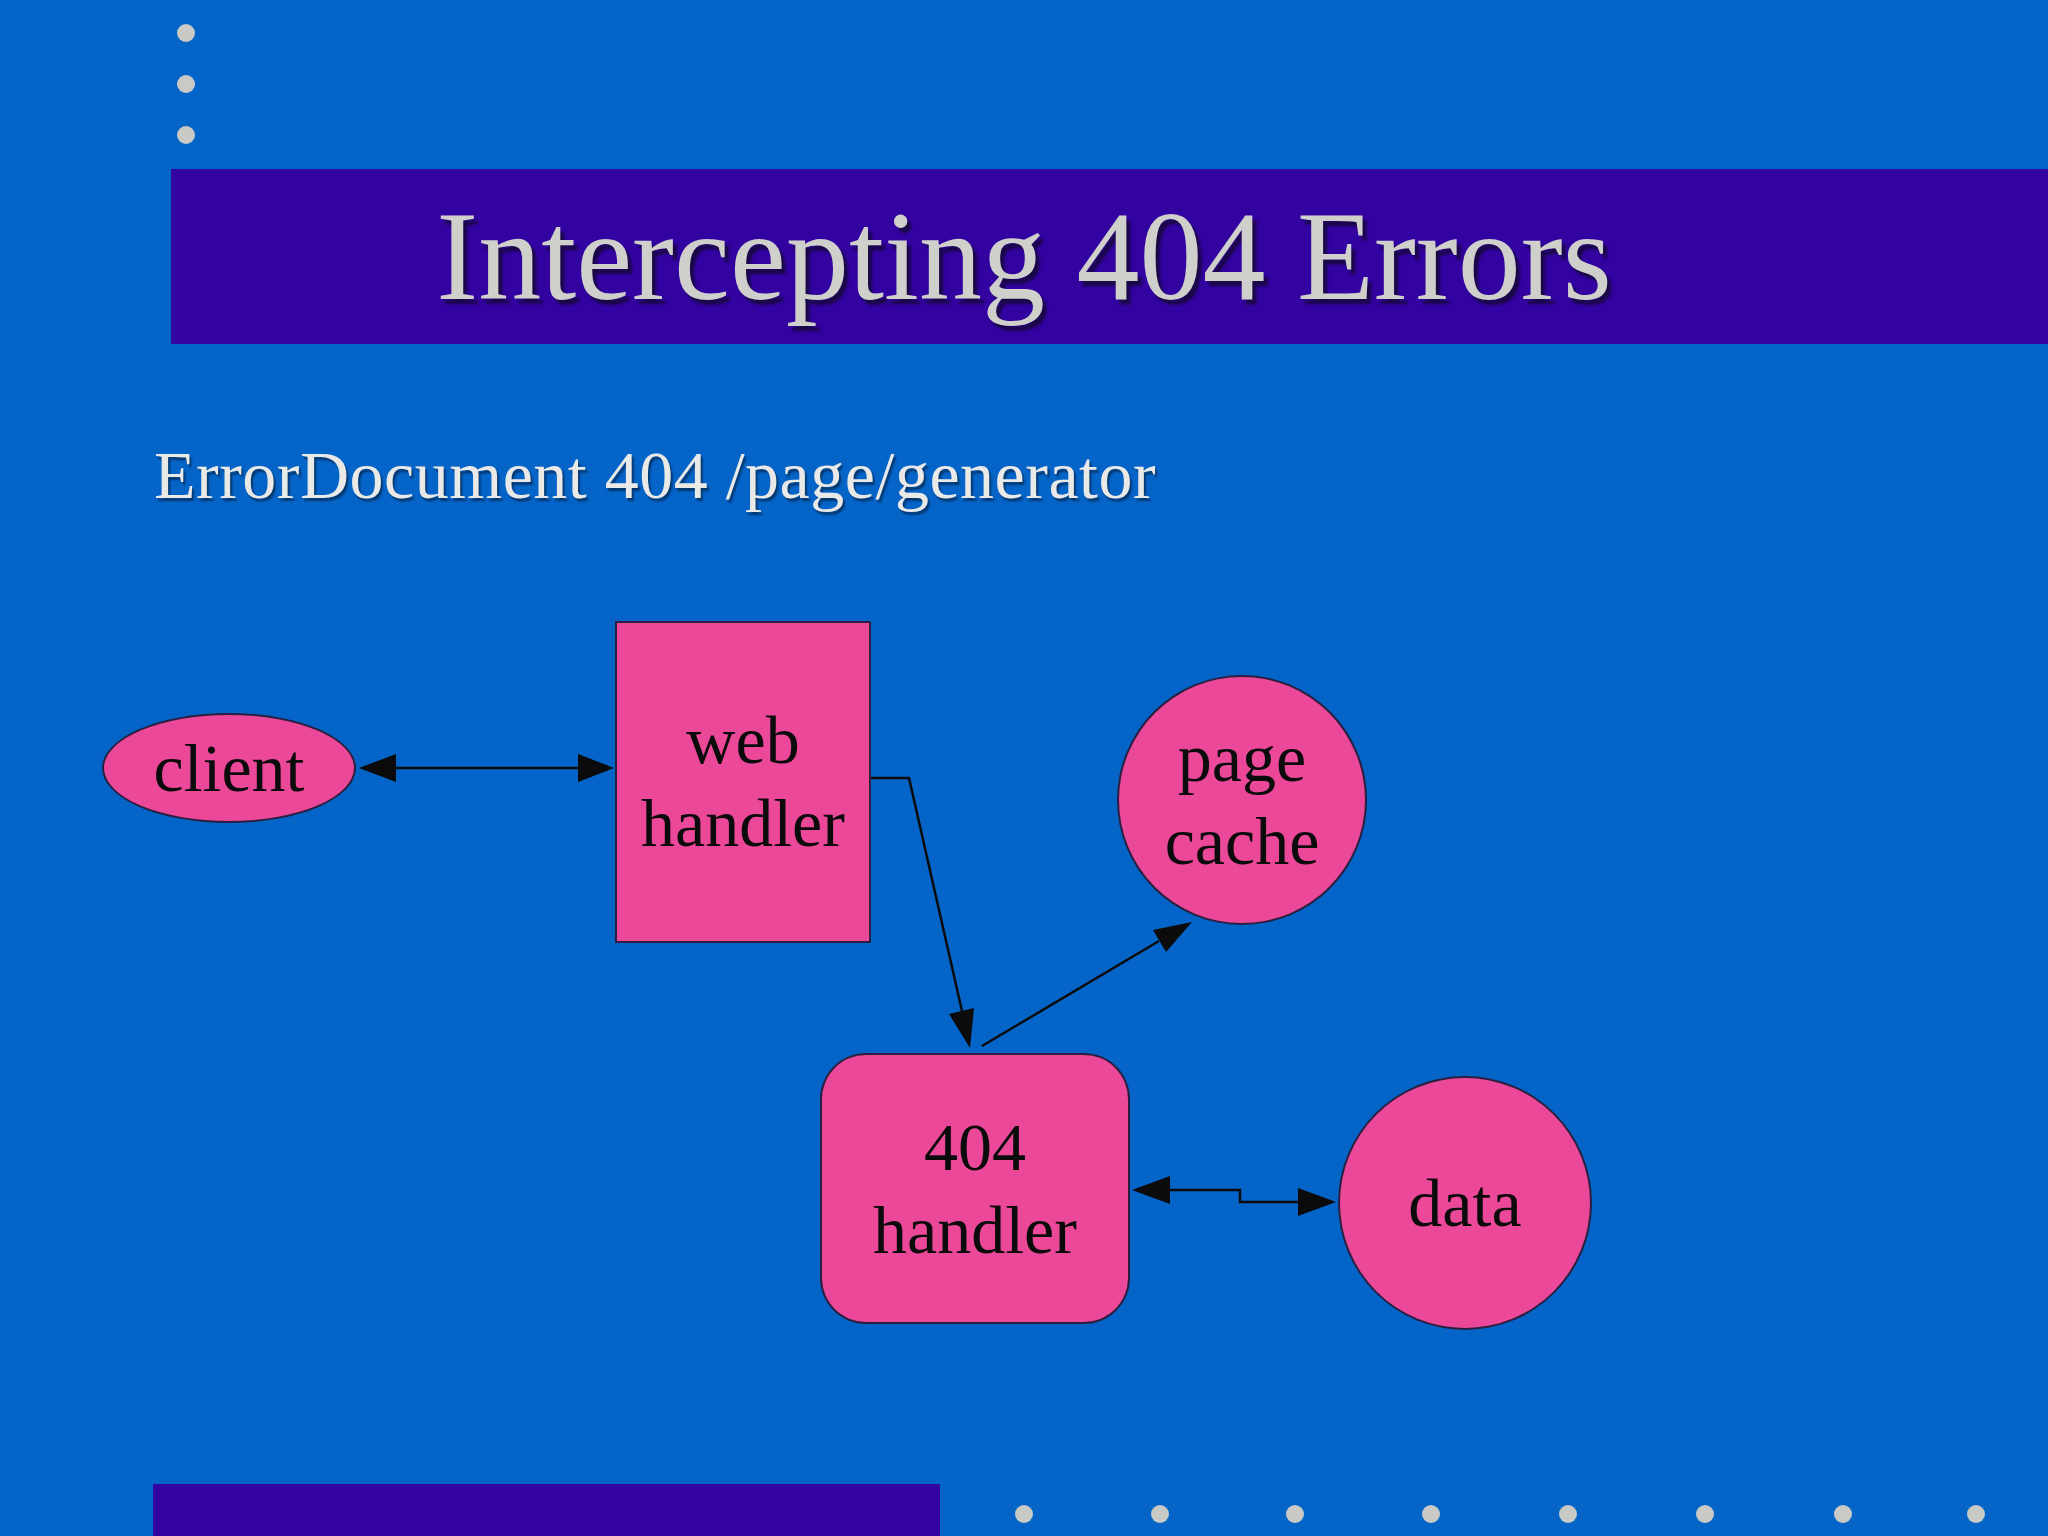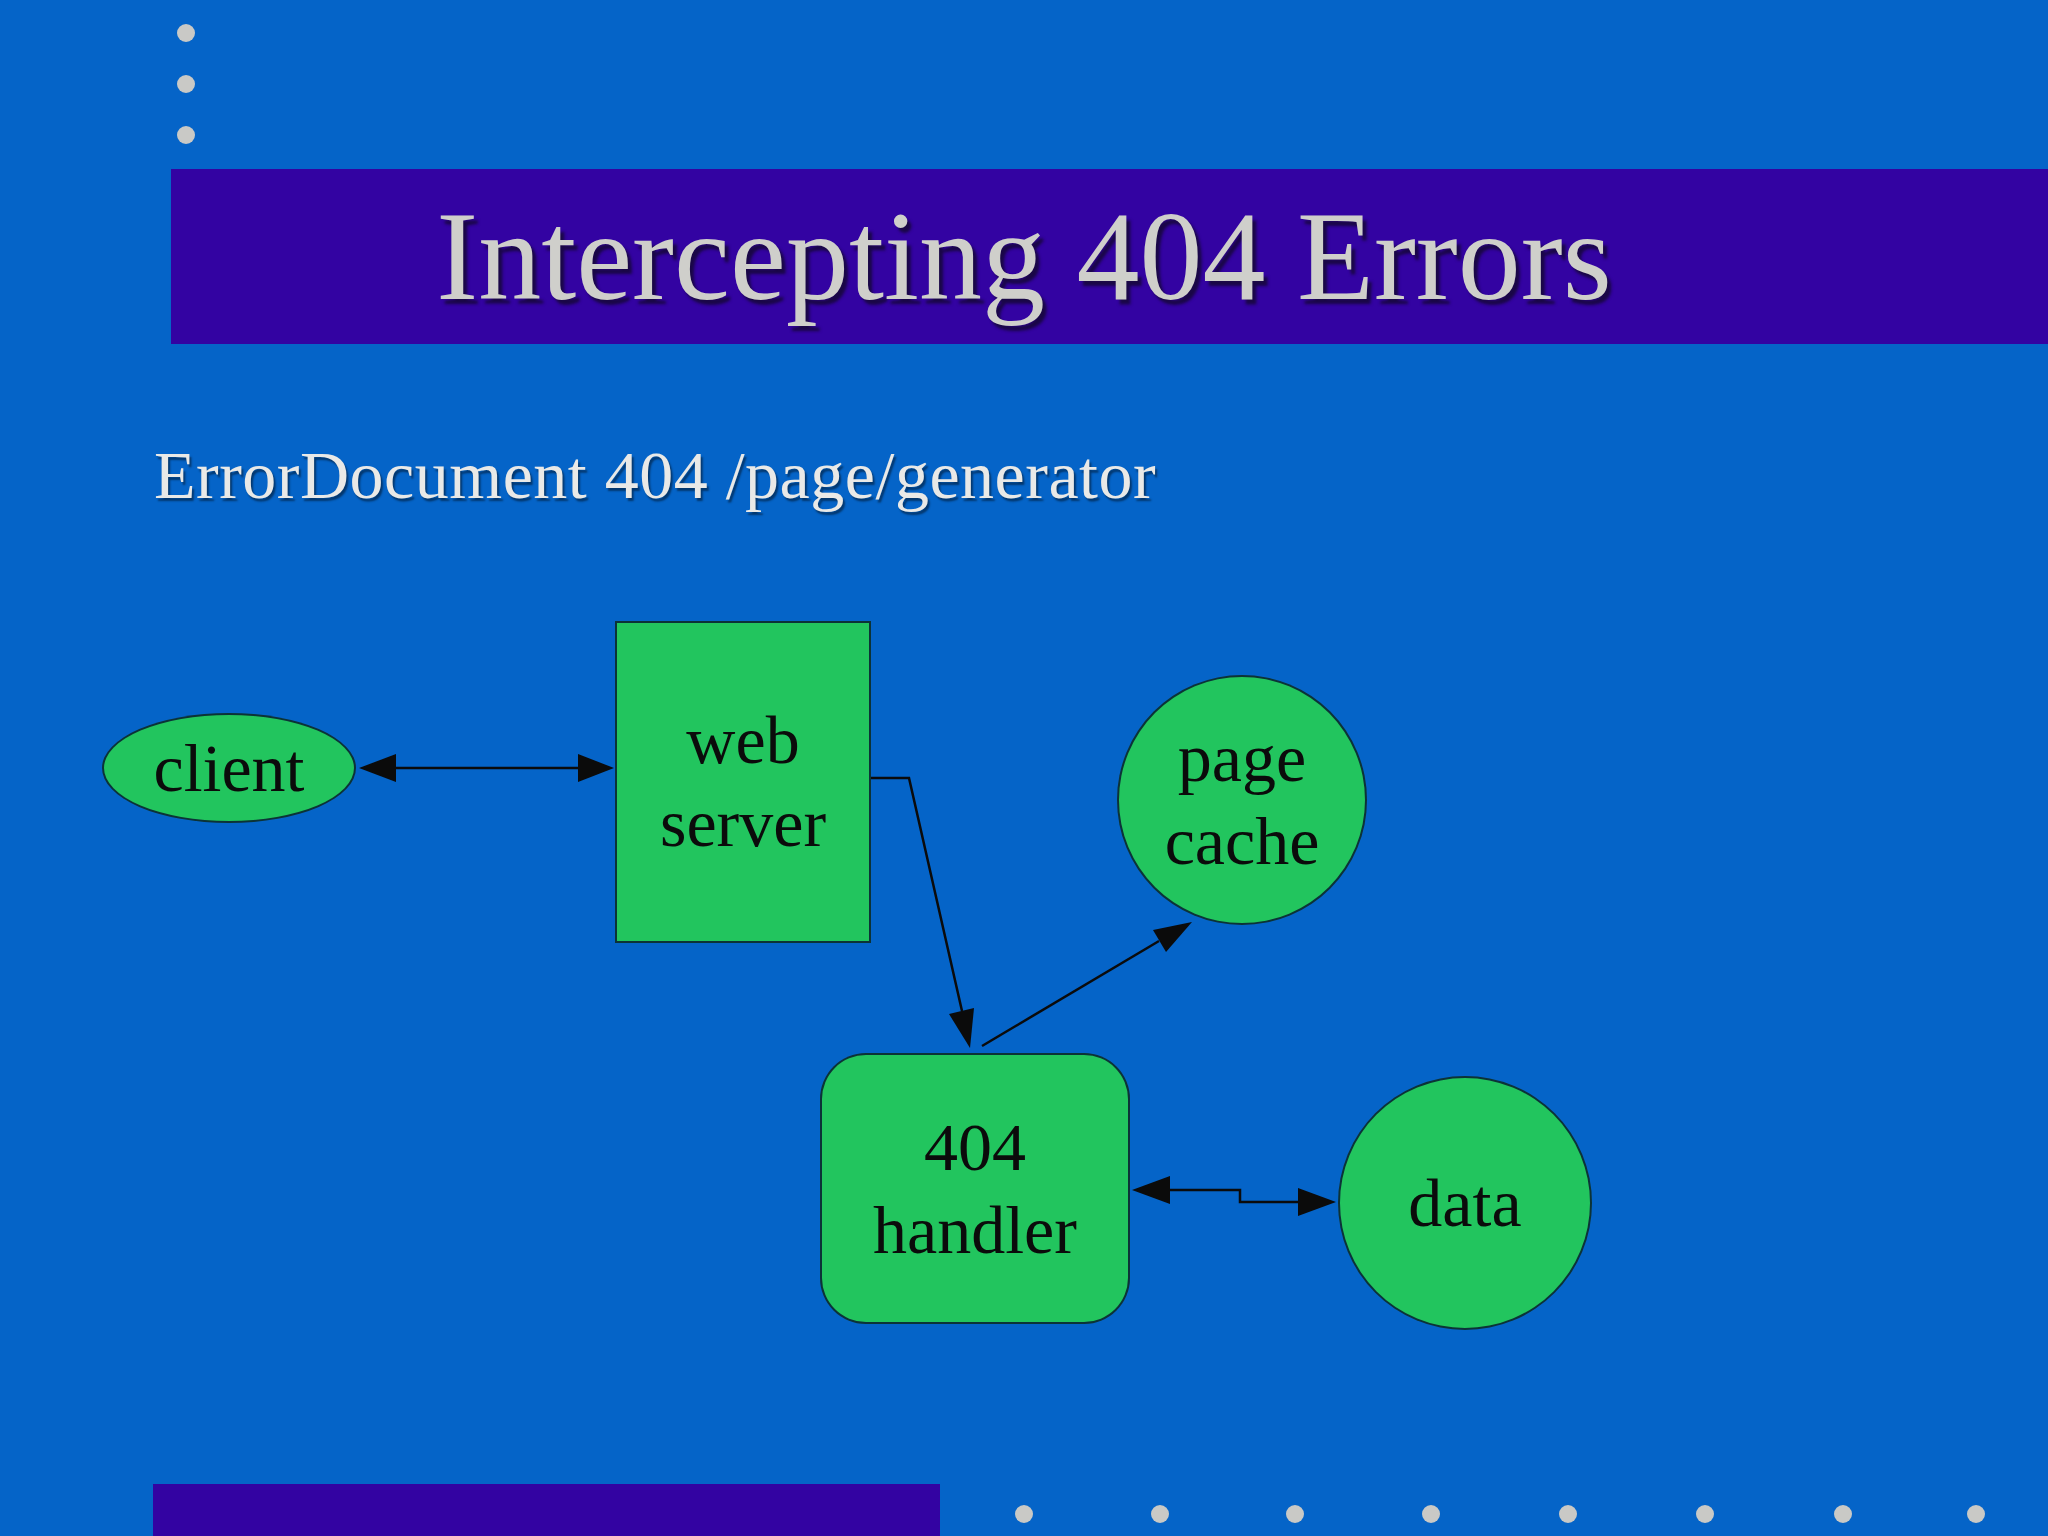--- a/index.html
+++ b/index.html
@@ -51,21 +51,21 @@
     width: 787px; height: 52px;
     background: #3303A2;
   }
   .arrows {
     position: absolute;
     left: 0; top: 0;
     width: 2048px; height: 1536px;
   }
   .node {
     position: absolute;
-    background: #22c55e;
+    background: #ec4899;
     border: 2px solid rgba(8,25,48,0.85);
     box-sizing: border-box;
     display: flex; align-items: center; justify-content: center;
     text-align: center;
     color: #0B0B0B;
     font-size: 68px;
     line-height: 1.22;
   }
   .node-label { white-space: pre-line; }
   .node-client   { left: 102px; top: 713px; width: 254px; height: 110px; border-radius: 50%; }
@@ -111,21 +111,21 @@
       <polygon points="1132,1190 1170,1176 1170,1204" stroke="none"></polygon>
       <polygon points="1336,1202 1298,1188 1298,1216" stroke="none"></polygon>
     </g>
   </svg>
 
   <div class="node node-client">
     <span class="node-label">client</span>
   </div>
   <div class="node node-webserver">
     <span class="node-label">web
-server</span>
+handler</span>
   </div>
   <div class="node node-pagecache">
     <span class="node-label">page
 cache</span>
   </div>
   <div class="node node-handler">
     <span class="node-label">404
 handler</span>
   </div>
   <div class="node node-data">

